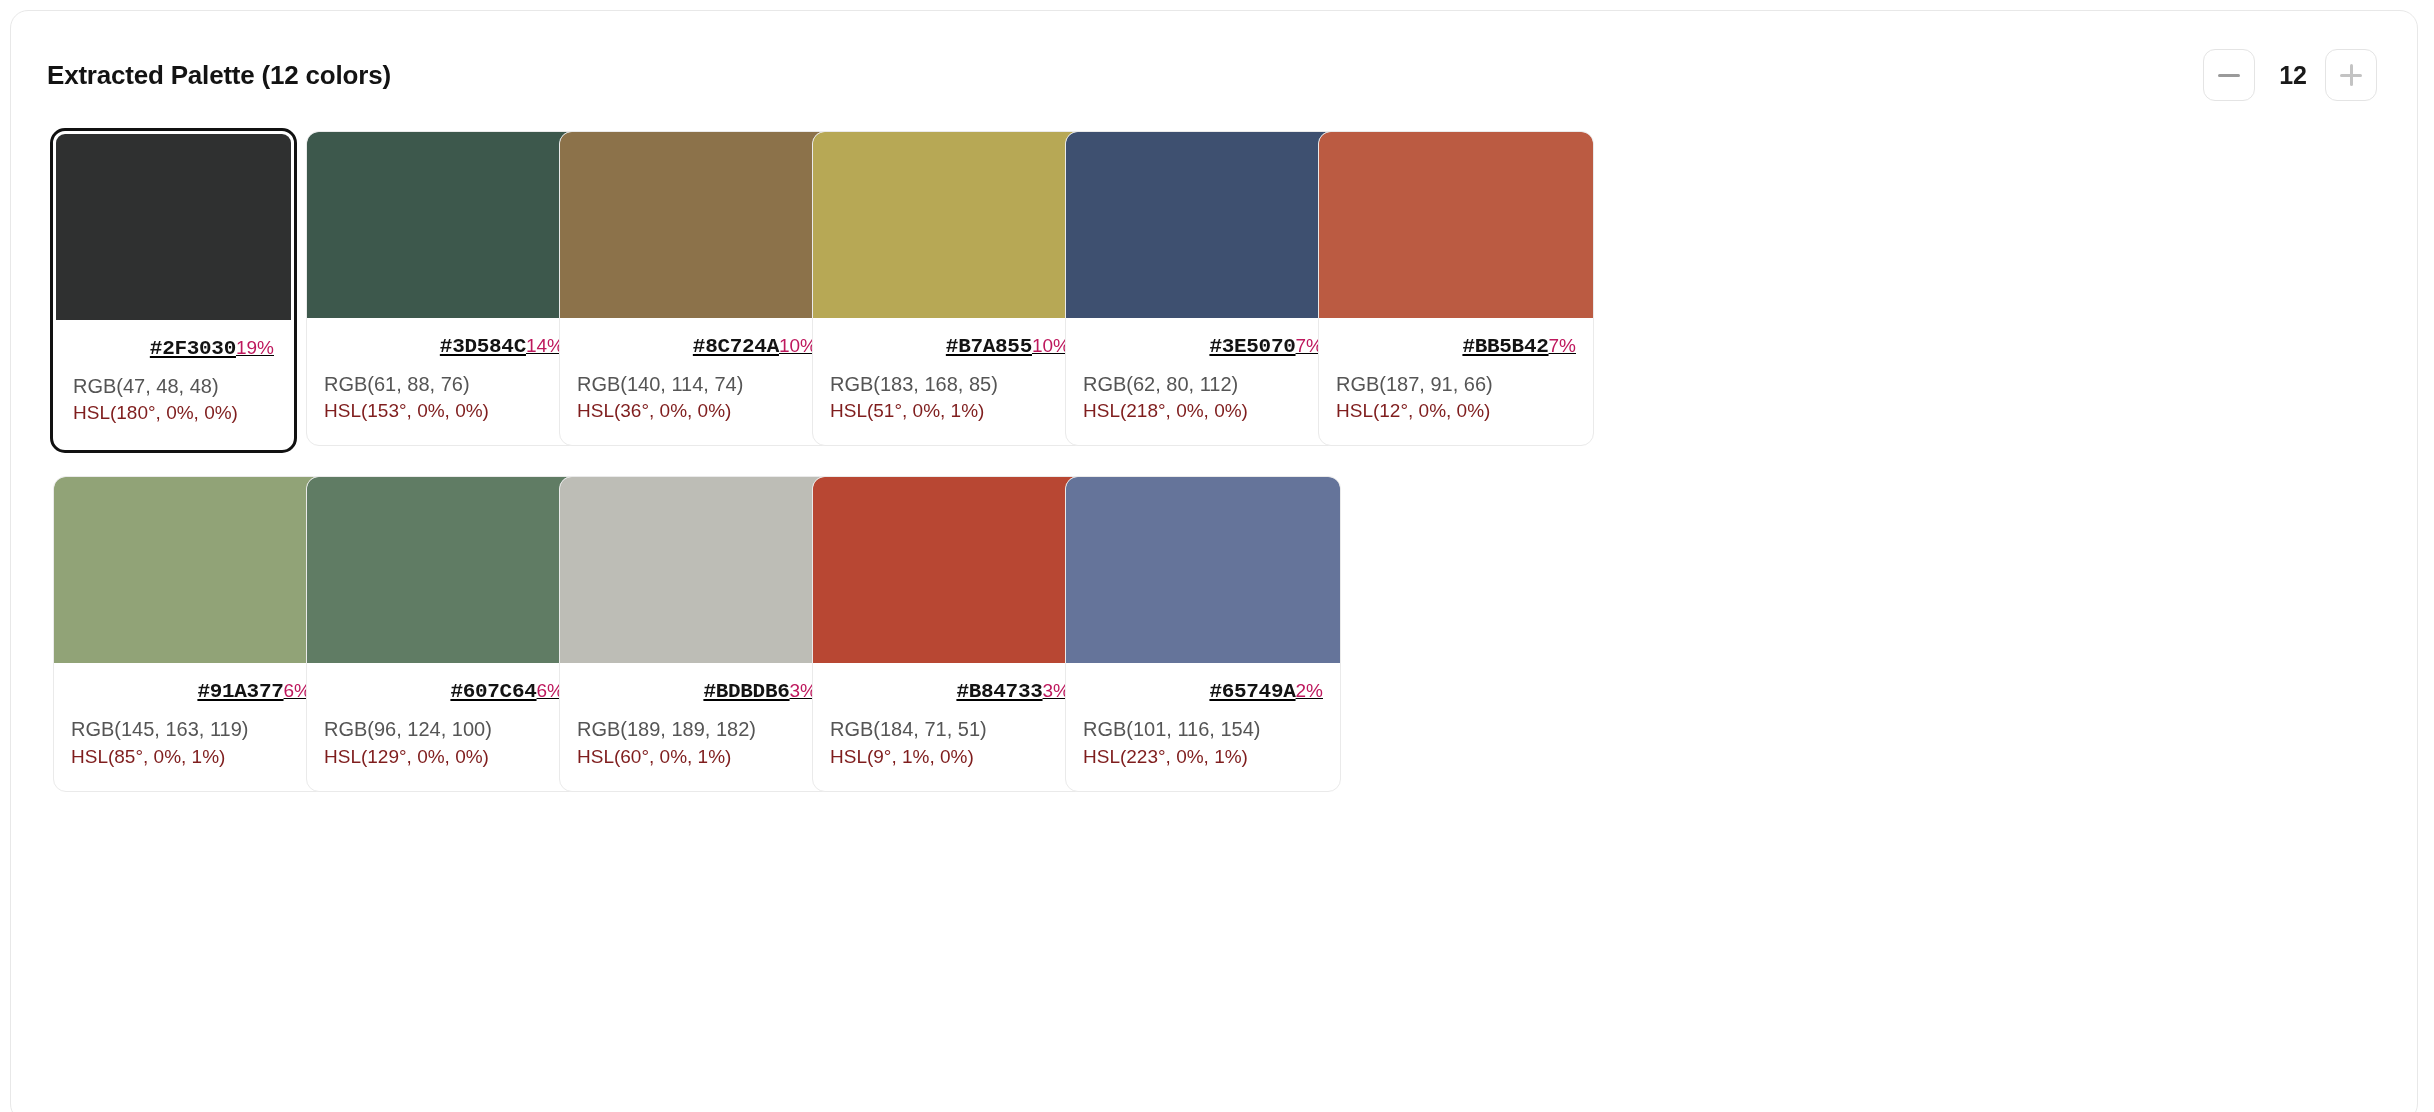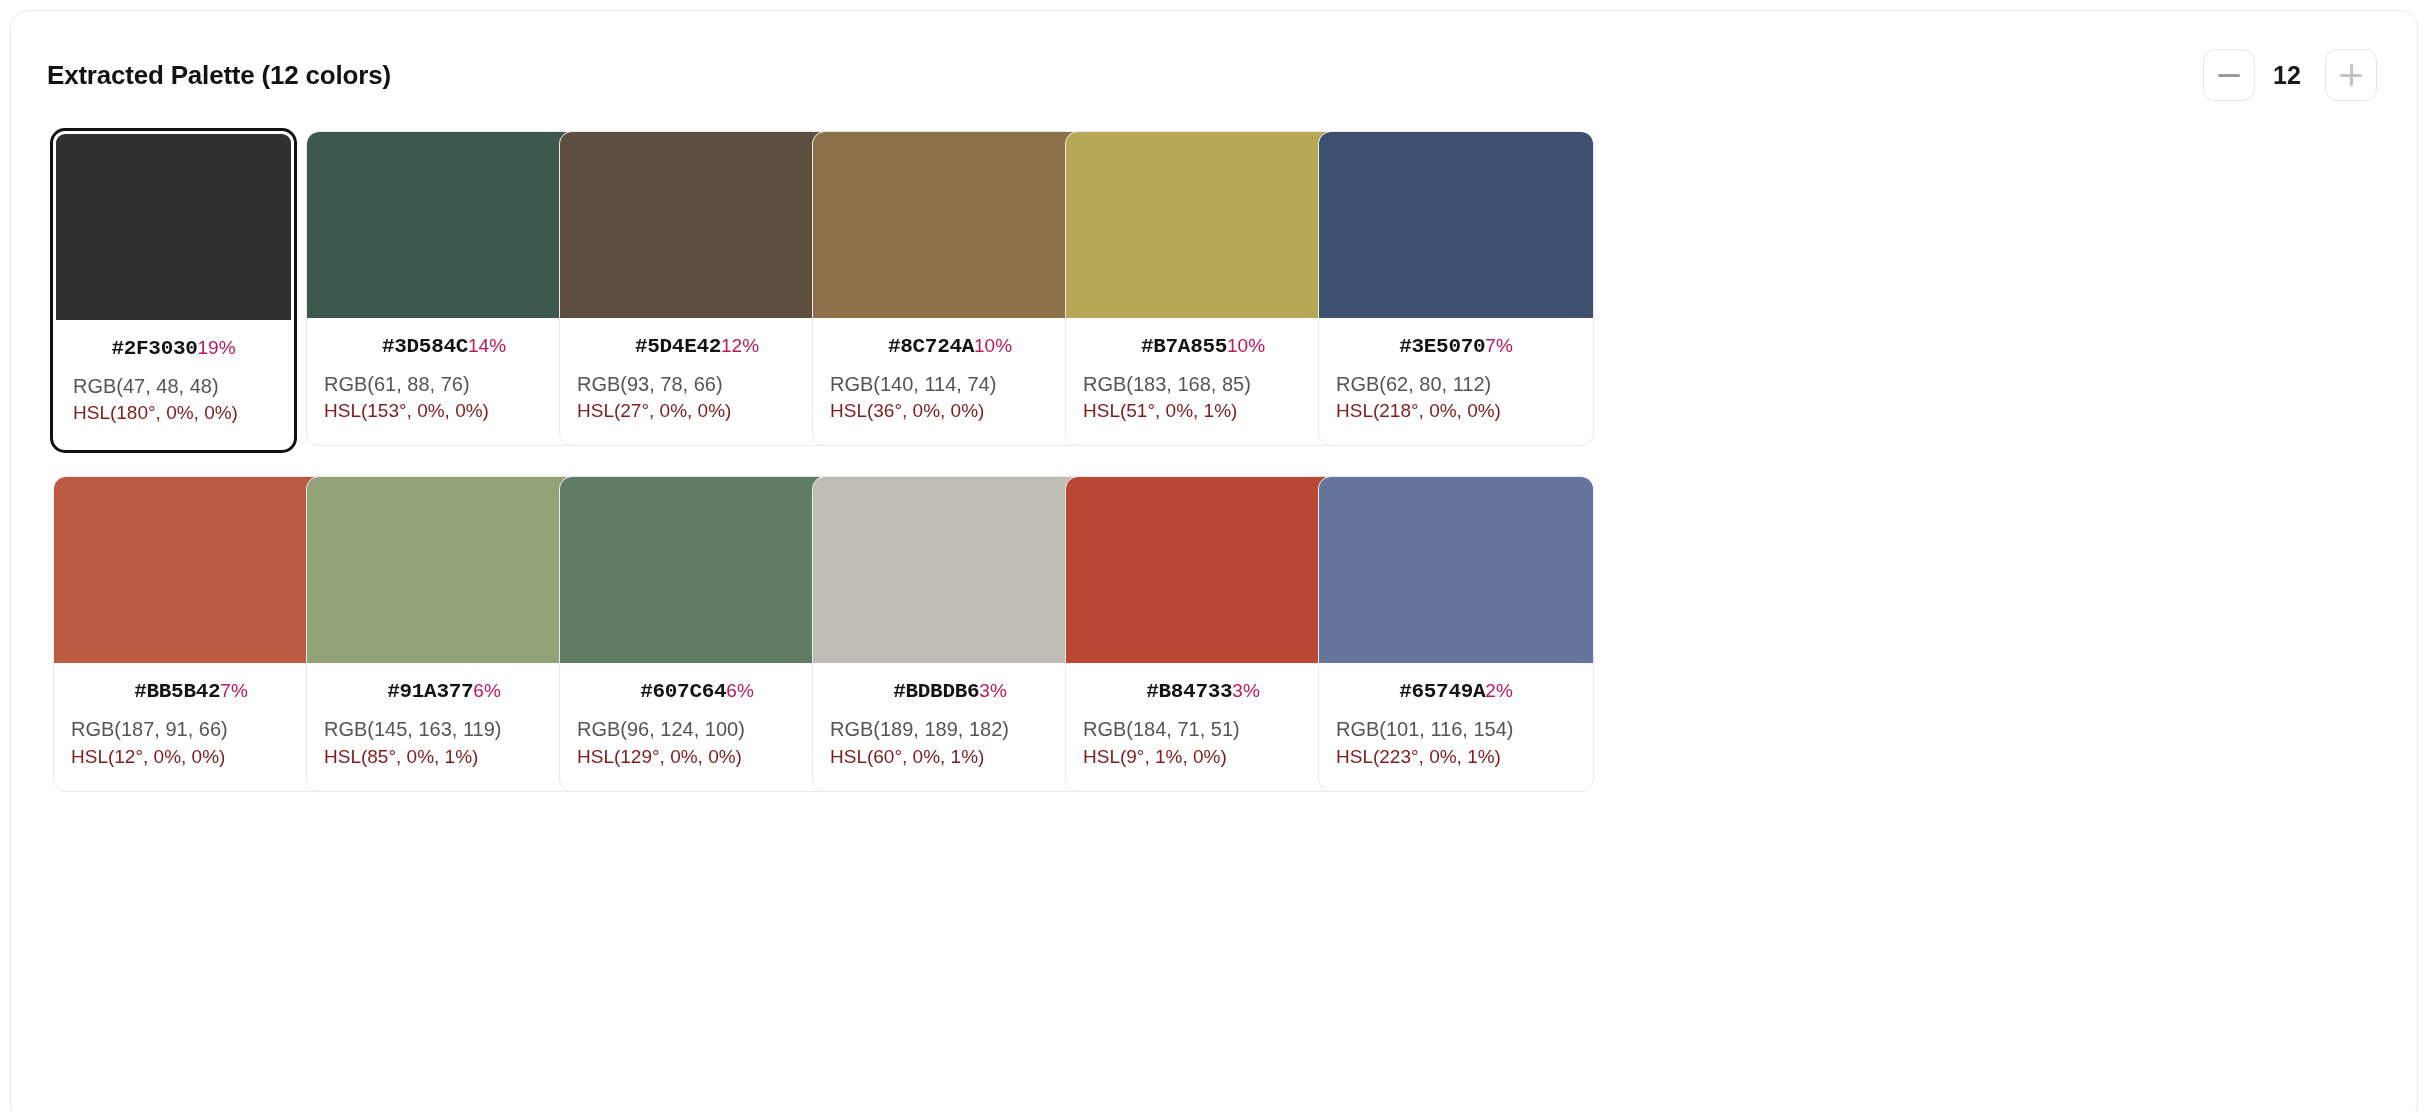--- a/index.html
+++ b/index.html
@@ -89,21 +89,21 @@
   }
   .step-btn.plus .plus-wrap::after {
     top: 0; left: 9.5px; width: 3px; height: 22px;
   }
 
   .count-value {
     font-size: 25px;
     font-weight: bold;
     color: #1a1a1a;
     min-width: 34px;
-    text-align: left;
+    text-align: right;
     line-height: 1;
   }
 
   
   .swatch-grid {
     display: grid;
     grid-template-columns: repeat(6, 253px);
     column-gap: 0px;
     row-gap: 14px;
     margin-top: 24px;
@@ -142,22 +142,23 @@
     border-radius: 9px 9px 0 0;
   }
 
   .swatch-meta {
     padding: 17px 17px 20px 17px;
   }
 
   .meta-top {
     display: flex;
     align-items: baseline;
-    justify-content: center;
+    justify-content: flex-end;
     margin-bottom: 12px;
+    text-decoration: underline;
   }
 
   .hex-label {
     font-family: "Liberation Mono", "DejaVu Sans Mono", monospace;
     font-size: 21px;
     font-weight: bold;
     color: #131313;
     letter-spacing: -0.3px;
   }
 
@@ -222,33 +223,20 @@
                 <span class="hex-label">#3D584C</span>
                 <span class="pct-label">14%</span>
               </div>
               <div class="rgb-label">RGB(61, 88, 76)</div>
               <div class="hsl-label">HSL(153°, 0%, 0%)</div>
             </div>
           </div>
         </div>
         <div class="grid-cell">
           <div class="swatch-card">
-            <div class="swatch-color" style="background: rgb(93, 78, 66);"></div>
-            <div class="swatch-meta">
-              <div class="meta-top">
-                <span class="hex-label">#5D4E42</span>
-                <span class="pct-label">12%</span>
-              </div>
-              <div class="rgb-label">RGB(93, 78, 66)</div>
-              <div class="hsl-label">HSL(27°, 0%, 0%)</div>
-            </div>
-          </div>
-        </div>
-        <div class="grid-cell">
-          <div class="swatch-card">
             <div class="swatch-color" style="background: rgb(140, 114, 74);"></div>
             <div class="swatch-meta">
               <div class="meta-top">
                 <span class="hex-label">#8C724A</span>
                 <span class="pct-label">10%</span>
               </div>
               <div class="rgb-label">RGB(140, 114, 74)</div>
               <div class="hsl-label">HSL(36°, 0%, 0%)</div>
             </div>
           </div>

